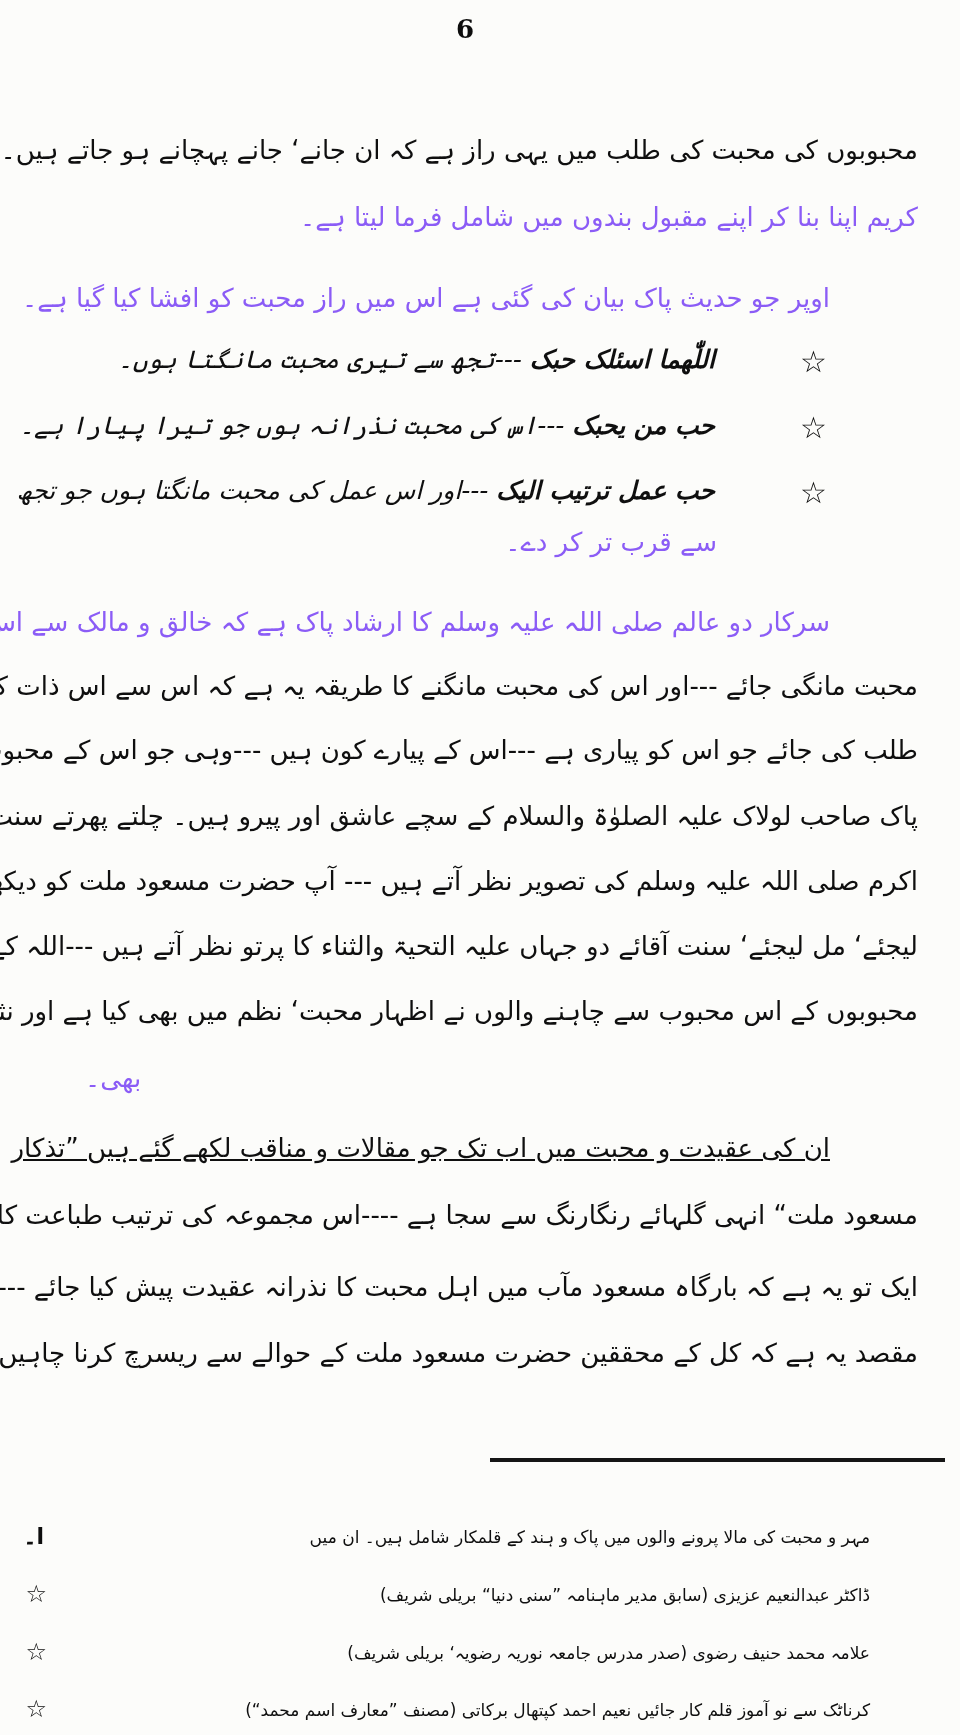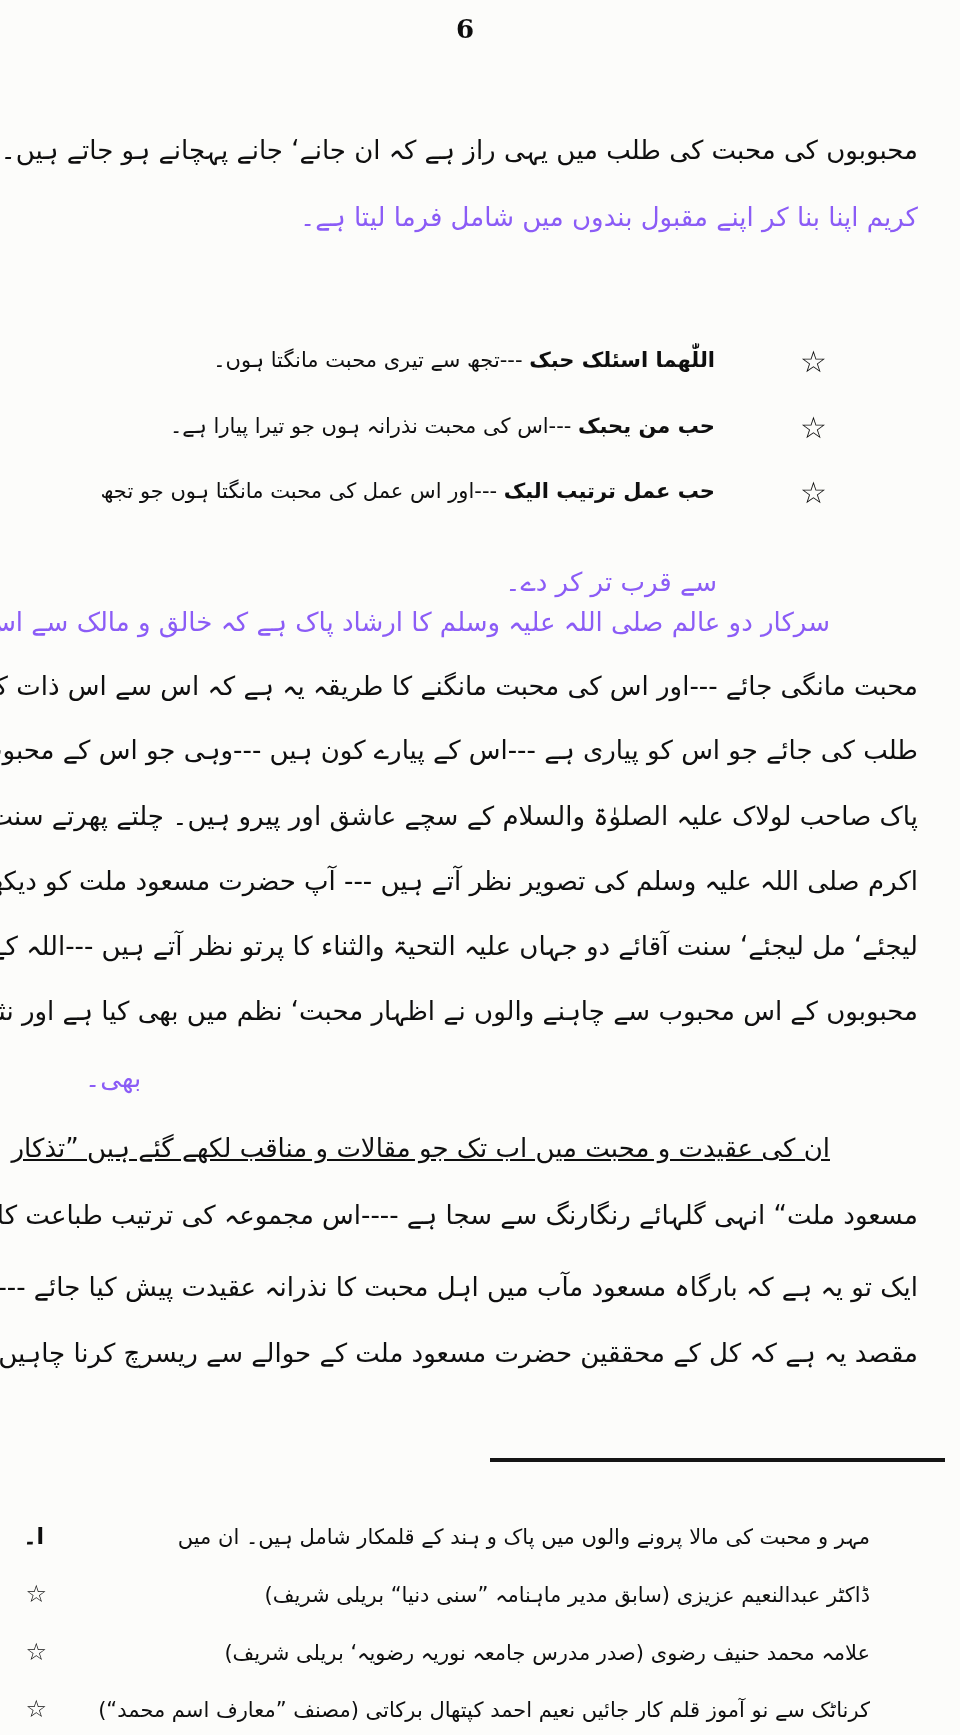--- a/index.html
+++ b/index.html
@@ -41,23 +41,23 @@
   }
   .just{right:42px;left:55px;}
   .indent{right:130px;left:55px;text-decoration:underline;}
   .bullet-star{
     position:absolute;
     font-size:30px;line-height:36px;
     color:#0d0d0d;
   }
   .bullet-text{
     position:absolute;
-    font-size:21px;line-height:40px;
+    font-size:25px;line-height:40px;
     white-space:nowrap;direction:rtl;
-    text-align:right;color:#0f0f0f;
+    text-align:right;color:#0f0f0f;font-style:italic;
   }
   .bullet-text b{font-weight:bold;}
   .tail-left{left:85px;text-align:center;}
   .fn-rule{
     position:absolute;
     top:1458px;left:490px;width:455px;height:4px;
     background:#151515;
   }
   .fn-marker{
     position:absolute;
@@ -66,50 +66,51 @@
     color:#0d0d0d;direction:rtl;white-space:nowrap;
   }
   .fn-star{
     position:absolute;
     right:913px;
     font-size:24px;line-height:32px;color:#0d0d0d;
   }
   .fn-text{
     position:absolute;
     right:90px;
-    font-size:21px;line-height:34px;
+    font-size:17px;line-height:34px;
     white-space:nowrap;direction:rtl;text-align:right;
     color:#0f0f0f;
   }
   sup.fnref{font-size:15px;vertical-align:top;line-height:1;}
 </style>
 </head>
 <body>
 
 <div class="page">
 
   <div class="pageno">6</div>
 
   <div class="wrapline just" style="top:128px">محبوبوں کی محبت کی طلب میں یہی راز ہے کہ ان جانے‘ جانے پہچانے ہو جاتے ہیں۔ پھر وہ</div>
   <div class="line" style="top:195px;right:42px">کریم اپنا بنا کر اپنے مقبول بندوں میں شامل فرما لیتا ہے۔</div>
 
+  <div class="line" style="top:276px;right:130px">اوپر جو حدیث پاک بیان کی گئی ہے اس میں راز محبت کو افشا کیا گیا ہے۔</div>
 
   <div>
     <span class="bullet-star" style="top:344px;right:133px">☆</span>
     <div class="bullet-text" style="top:340px;right:245px"><b>اللّٰھما اسئلک حبک</b><span> ---تجھ سے تیری محبت مانگتا ہوں۔</span></div>
   </div>
   <div>
     <span class="bullet-star" style="top:410px;right:133px">☆</span>
     <div class="bullet-text" style="top:406px;right:245px"><b>حب من یحبک</b><span> ---اس کی محبت نذرانہ ہوں جو تیرا پیارا ہے۔</span></div>
   </div>
   <div>
     <span class="bullet-star" style="top:475px;right:133px">☆</span>
     <div class="bullet-text" style="top:471px;right:245px"><b>حب عمل ترتیب الیک</b><span> ---اور اس عمل کی محبت مانگتا ہوں جو تجھ</span></div>
   </div>
-  <div class="line" style="top:560px;right:243px">سے قرب تر کر دے۔</div>
+  <div class="line" style="top:520px;right:243px">سے قرب تر کر دے۔</div>
 
   <div class="line" style="top:600px;right:130px">سرکار دو عالم صلی اللہ علیہ وسلم کا ارشاد پاک ہے کہ خالق و مالک سے اس کی</div>
   <div class="wrapline just" style="top:664px">محبت مانگی جائے ---اور اس کی محبت مانگنے کا طریقہ یہ ہے کہ اس سے اس ذات کی محبت</div>
   <div class="wrapline just" style="top:728px">طلب کی جائے جو اس کو پیاری ہے ---اس کے پیارے کون ہیں ---وہی جو اس کے محبوب</div>
   <div class="wrapline just" style="top:794px">پاک صاحب لولاک علیہ الصلوٰۃ والسلام کے سچے عاشق اور پیرو ہیں۔ چلتے پھرتے سنت رسول</div>
   <div class="wrapline just" style="top:859px">اکرم صلی اللہ علیہ وسلم کی تصویر نظر آتے ہیں --- آپ حضرت مسعود ملت کو دیکھ لیجئے‘ پڑھ</div>
   <div class="wrapline just" style="top:924px">لیجئے‘ مل لیجئے‘ سنت آقائے دو جہاں علیہ التحیۃ والثناء کا پرتو نظر آتے ہیں ---اللہ کے</div>
   <div class="wrapline just" style="top:989px">محبوبوں کے اس محبوب سے چاہنے والوں نے اظہار محبت‘ نظم میں بھی کیا ہے اور نثر میں</div>
   <div class="line tail-left" style="top:1056px">بھی۔</div>
 

